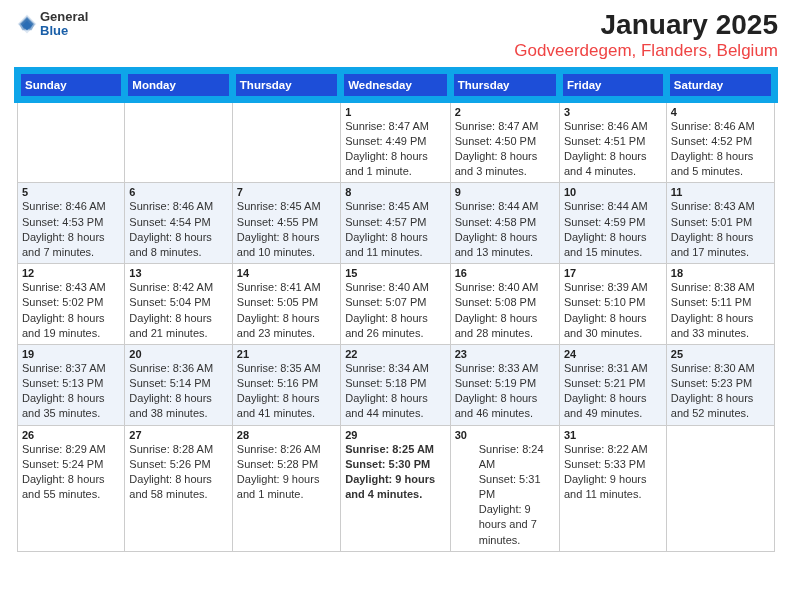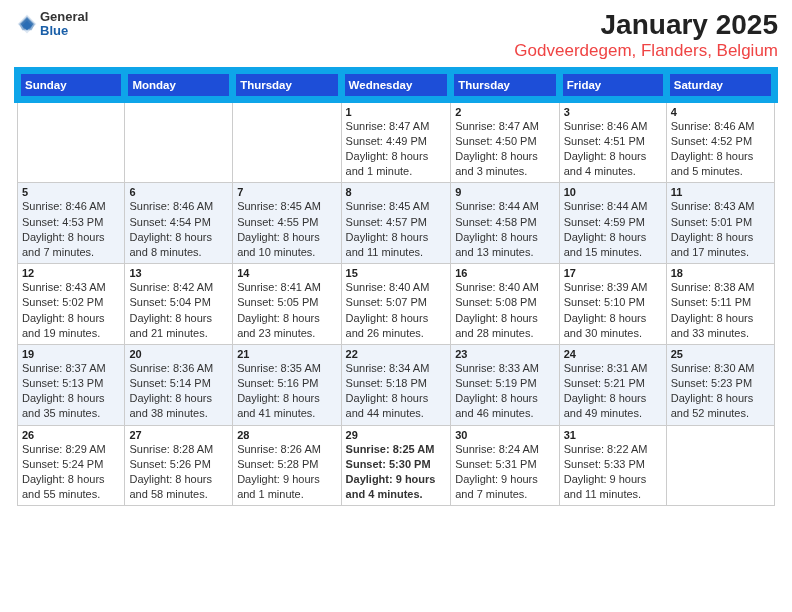--- a/index.html
+++ b/index.html
@@ -318,21 +318,21 @@
 Daylight: 9 hours and 1 minute.</div>
           </td>
           <td>
             <span class="day-num">29</span>
             <div class="day-info" style="white-space: pre-line; font-weight: bold;">Sunrise: 8:25 AM
 Sunset: 5:30 PM
 Daylight: 9 hours and 4 minutes.</div>
           </td>
           <td>
             <span class="day-num">30</span>
-            <div class="day-info" style="white-space: pre-line;">Sunrise: 8:24 AM
+            <div class="day-info" style="white-space: pre-line; margin-left: 24px;">Sunrise: 8:24 AM
 Sunset: 5:31 PM
 Daylight: 9 hours and 7 minutes.</div>
           </td>
           <td>
             <span class="day-num">31</span>
             <div class="day-info" style="white-space: pre-line;">Sunrise: 8:22 AM
 Sunset: 5:33 PM
 Daylight: 9 hours and 11 minutes.</div>
           </td>
           <td class="empty-cell"></td>

